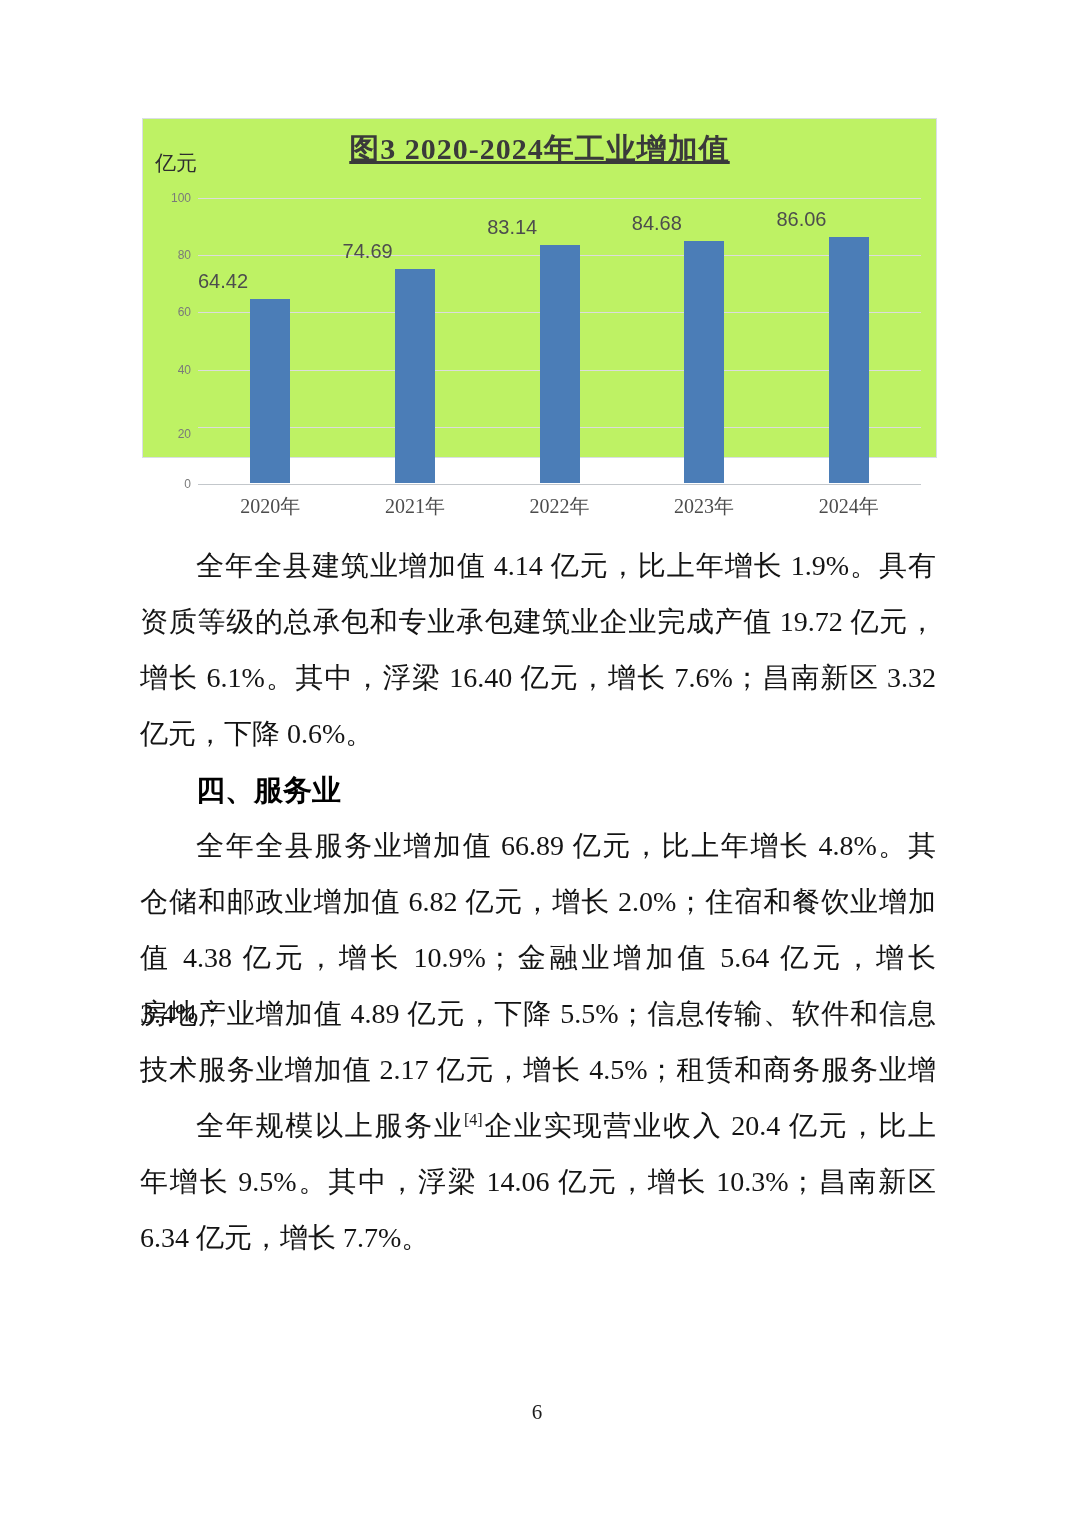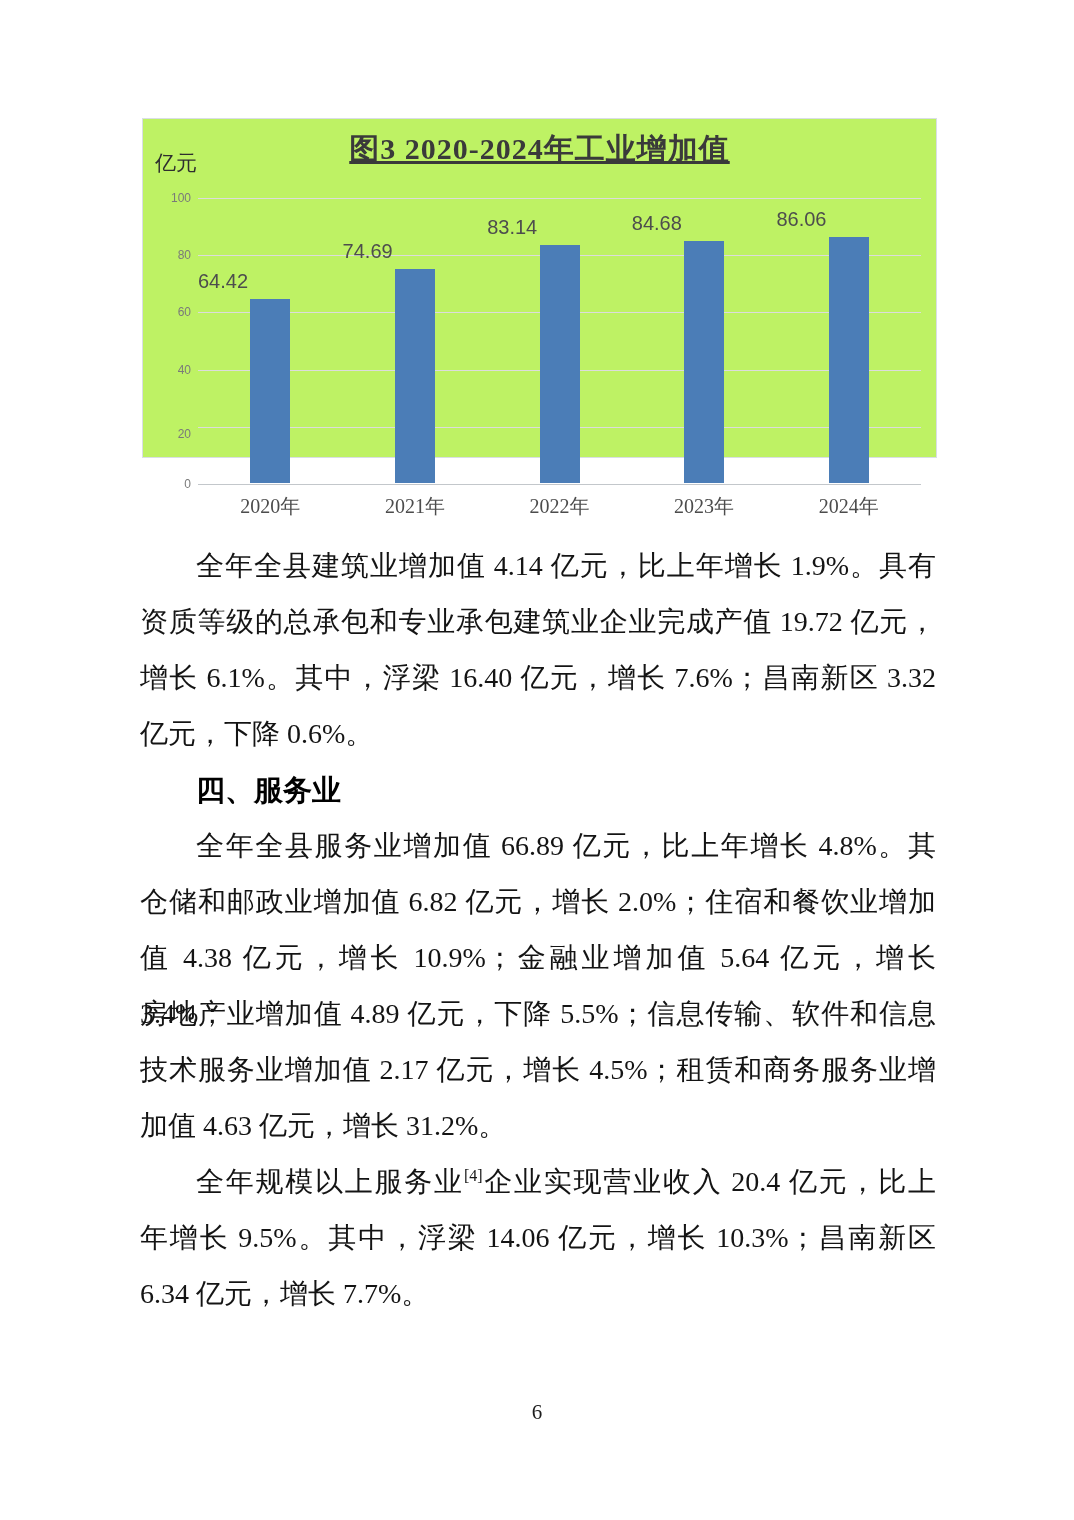--- a/index.html
+++ b/index.html
@@ -91,21 +91,20 @@
       <div class="tl ind">全年全县建筑业增加值 4.14 亿元，比上年增长 1.9%。具有</div>
       <div class="tl">资质等级的总承包和专业承包建筑业企业完成产值 19.72 亿元，</div>
       <div class="tl">增长 6.1%。其中，浮梁 16.40 亿元，增长 7.6%；昌南新区 3.32</div>
       <div class="tl pend">亿元，下降 0.6%。</div>
       <div class="tl ind pend heading">四、服务业</div>
       <div class="tl ind">全年全县服务业增加值 66.89 亿元，比上年增长 4.8%。其</div>
       <div class="tl">仓储和邮政业增加值 6.82 亿元，增长 2.0%；住宿和餐饮业增加</div>
       <div class="tl">值 4.38 亿元，增长 10.9%；金融业增加值 5.64 亿元，增长 3.4%；</div>
       <div class="tl">房地产业增加值 4.89 亿元，下降 5.5%；信息传输、软件和信息</div>
       <div class="tl">技术服务业增加值 2.17 亿元，增长 4.5%；租赁和商务服务业增</div>
-      <div class="tl pend">加值 4.63 亿元，增长 31.2%。</div>
       <div class="tl ind"><span>全年规模以上服务业</span><sup class="fn">[4]</sup><span>企业实现营业收入 20.4 亿元，比上</span></div>
       <div class="tl">年增长 9.5%。其中，浮梁 14.06 亿元，增长 10.3%；昌南新区</div>
       <div class="tl pend">6.34 亿元，增长 7.7%。</div>
     </div>
 
   <div class="page-number">6</div>
 
 </div>
 
 </body></html>

